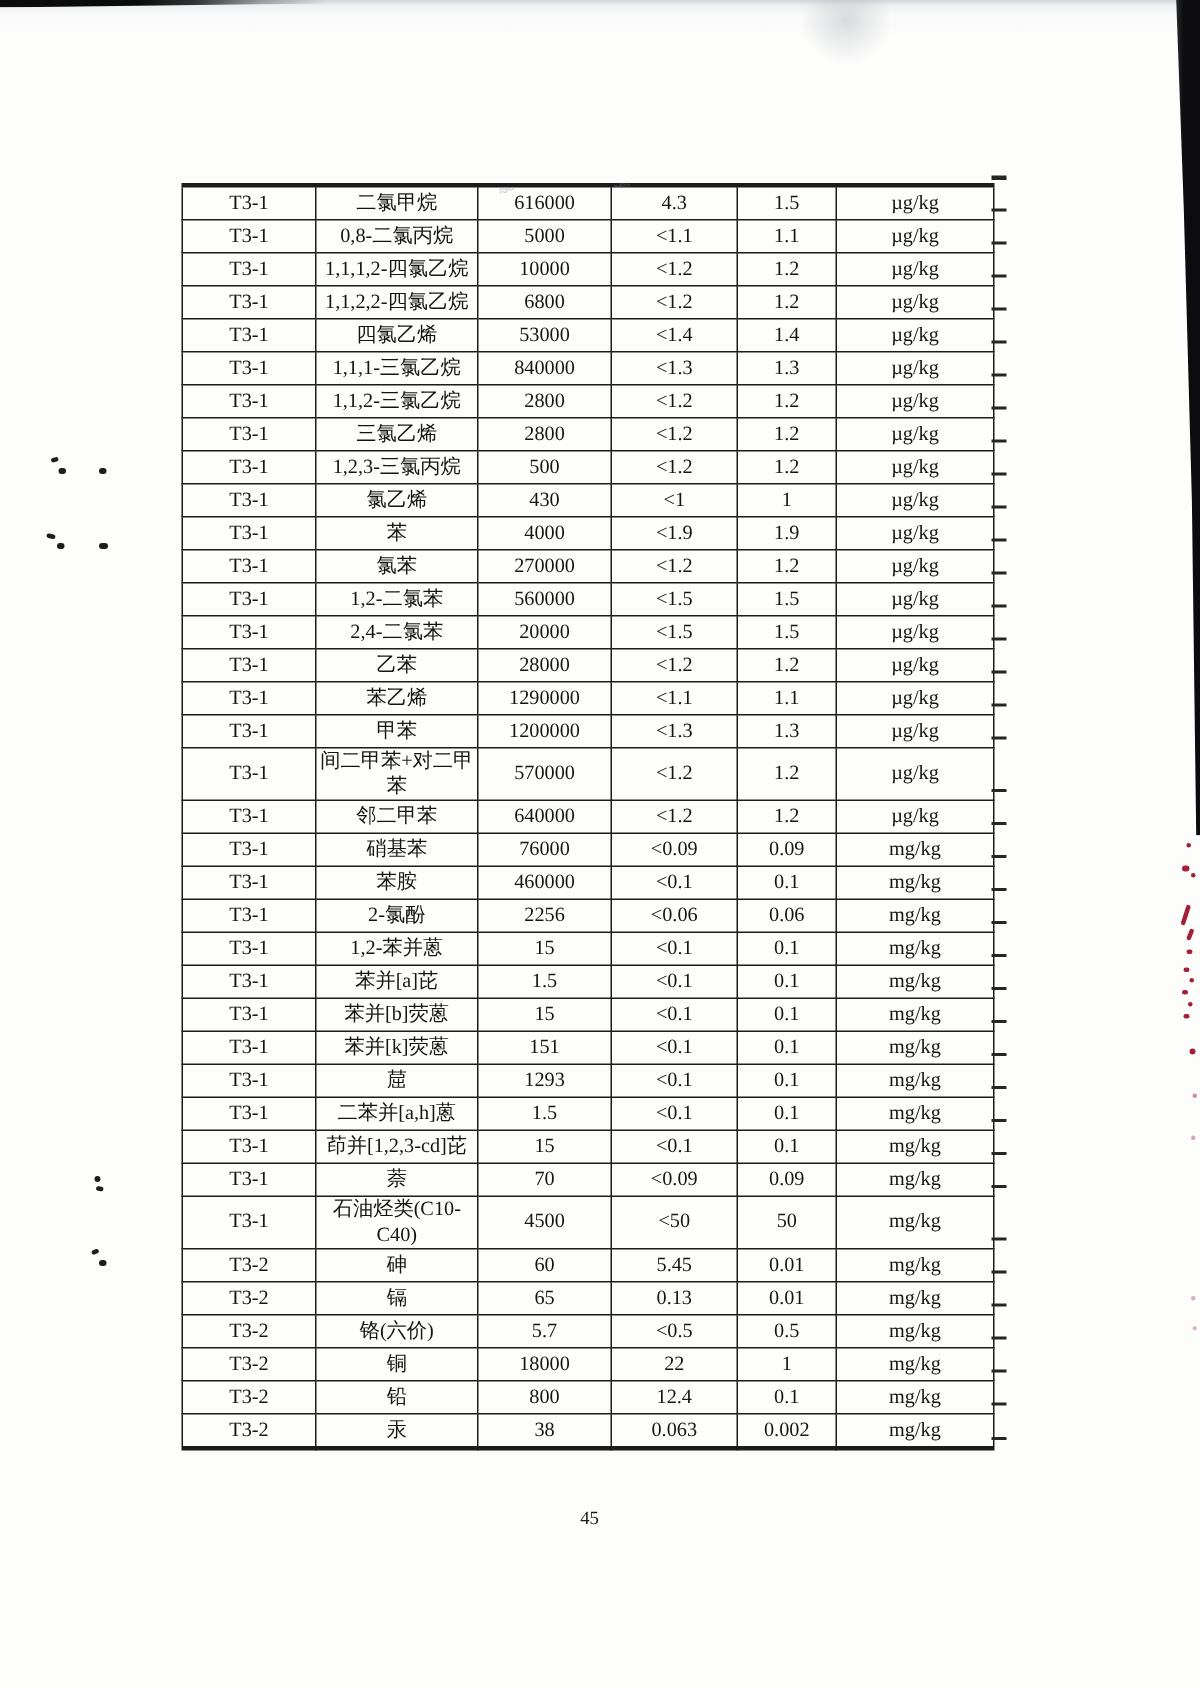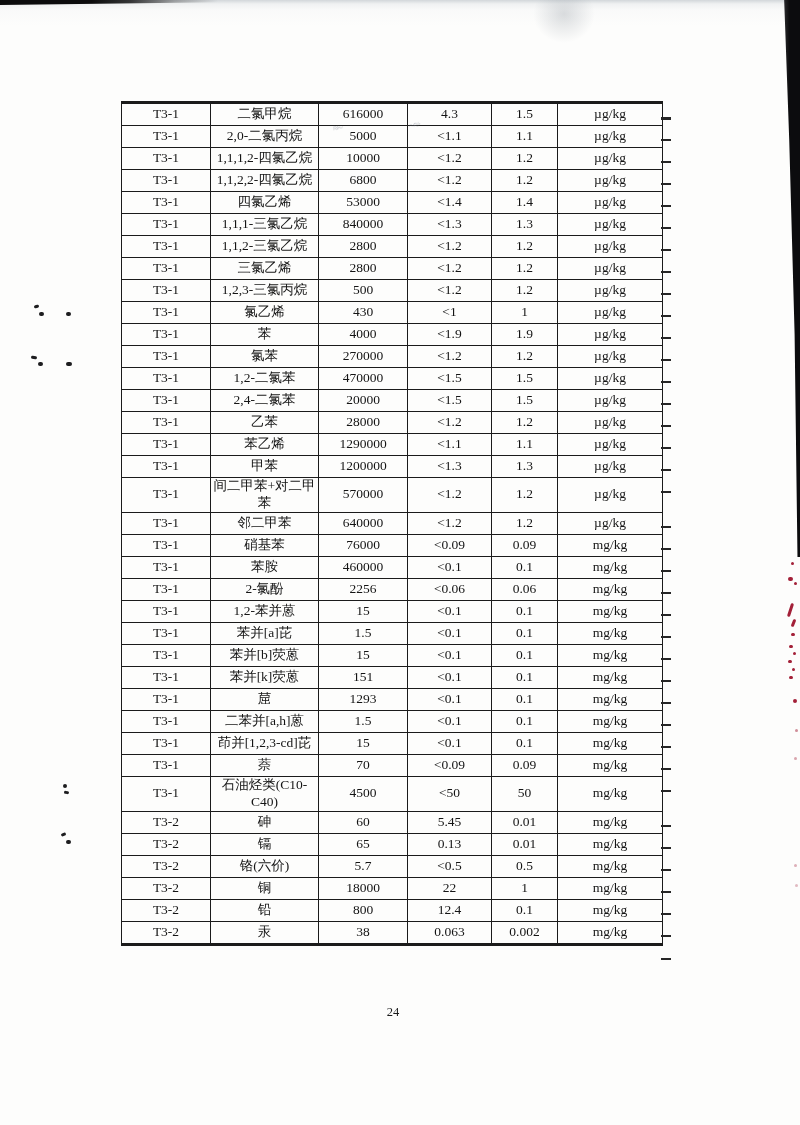--- a/index.html
+++ b/index.html
@@ -27,21 +27,21 @@
     background:linear-gradient(90deg, rgba(20,20,22,.85), #0c0c0e 40%);
     clip-path:polygon(12% 0, 100% 0, 100% 100%, 86% 100%, 70% 60%, 40% 25%);
     filter:blur(.3px);
   }
   
   .smudge-top {
     position:absolute; left:532px; top:-6px; width:64px; height:50px;
     background:radial-gradient(ellipse at 50% 40%, rgba(138,146,154,.30), rgba(138,146,154,0) 68%);
   }
   table.results {
-    position:absolute; left:121px; top:101px; width:541px;
+    position:absolute; left:121px; top:122px; width:541px;
     border-collapse:collapse; table-layout:fixed;
     border:1.6px solid #1b1b1b; border-top-width:3px; border-bottom-width:3px;
   }
   table.results td {
     border:1.6px solid #1b1b1b;
     text-align:center; vertical-align:middle;
     font-size:13.5px; color:#141414; line-height:1.25;
     height:21px; padding:0 2px;
     overflow-wrap:break-word;
   }
@@ -82,21 +82,21 @@
       <tr>
         <td>T3-1</td>
         <td>二氯甲烷</td>
         <td>616000</td>
         <td>4.3</td>
         <td>1.5</td>
         <td>µg/kg</td>
       </tr>
       <tr>
         <td>T3-1</td>
-        <td>2,0-二氯丙烷</td>
+        <td>0,8-二氯丙烷</td>
         <td>5000</td>
         <td>&lt;1.1</td>
         <td>1.1</td>
         <td>µg/kg</td>
       </tr>
       <tr>
         <td>T3-1</td>
         <td>1,1,1,2-四氯乙烷</td>
         <td>10000</td>
         <td>&lt;1.2</td>
@@ -171,21 +171,21 @@
         <td>T3-1</td>
         <td>氯苯</td>
         <td>270000</td>
         <td>&lt;1.2</td>
         <td>1.2</td>
         <td>µg/kg</td>
       </tr>
       <tr>
         <td>T3-1</td>
         <td>1,2-二氯苯</td>
-        <td>470000</td>
+        <td>560000</td>
         <td>&lt;1.5</td>
         <td>1.5</td>
         <td>µg/kg</td>
       </tr>
       <tr>
         <td>T3-1</td>
         <td>2,4-二氯苯</td>
         <td>20000</td>
         <td>&lt;1.5</td>
         <td>1.5</td>
@@ -443,13 +443,13 @@
 <div class="red-mark" style="left:793px;top:652px;width:3px;height:3px"></div>
 <div class="red-mark" style="left:788px;top:660px;width:4px;height:3px"></div>
 <div class="red-mark" style="left:792px;top:668px;width:3px;height:3px"></div>
 <div class="red-mark" style="left:789px;top:676px;width:4px;height:3px"></div>
 <div class="red-mark" style="left:793px;top:699px;width:4px;height:4px"></div>
 <div class="red-mark" style="left:795px;top:729px;width:3px;height:3px;opacity:.5"></div>
 <div class="red-mark" style="left:794px;top:757px;width:3px;height:3px;opacity:.4"></div>
 <div class="red-mark" style="left:794px;top:864px;width:3px;height:3px;opacity:.35"></div>
 <div class="red-mark" style="left:795px;top:884px;width:3px;height:3px;opacity:.3"></div>
 
-<div class="page-number">24</div>
+<div class="page-number">45</div>
 
 </body></html>

